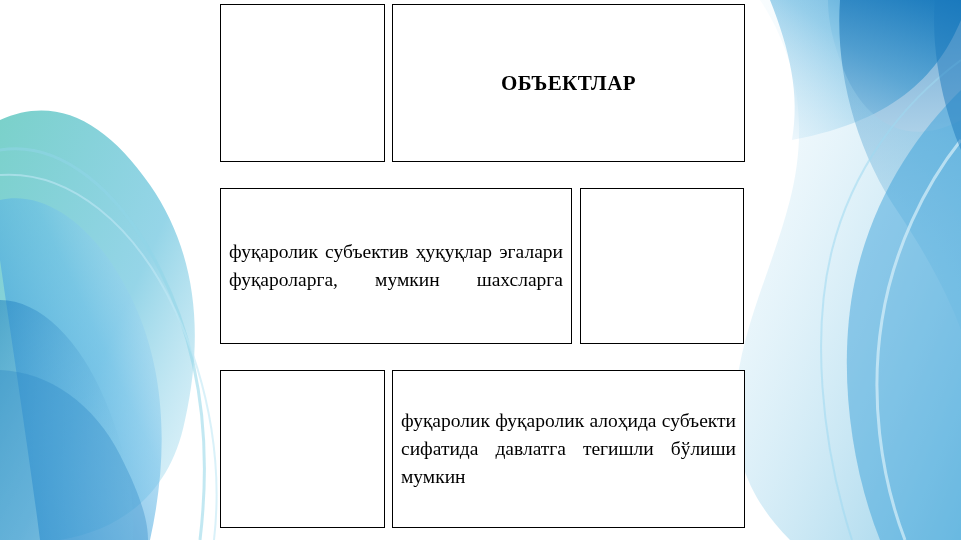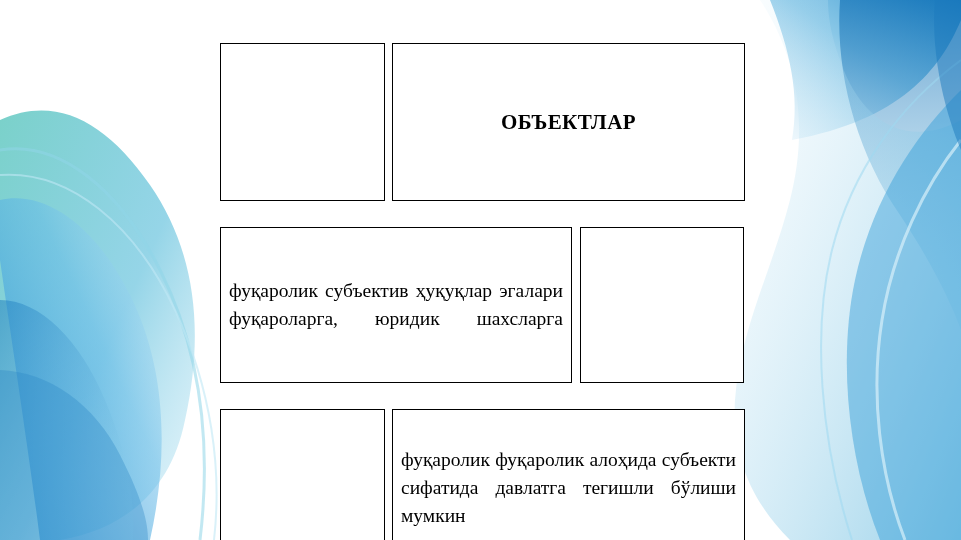--- a/index.html
+++ b/index.html
@@ -23,21 +23,20 @@
     height: 540px;
     pointer-events: none;
   }
 
   
   .slide {
     position: absolute;
     inset: 0;
     width: 961px;
     height: 432px;
-    margin-top: 39px;
   }
 
   .box {
     position: absolute;
     box-sizing: border-box;
     border: 1px solid #000000;
     background: #ffffff;
     display: flex;
     align-items: center;
   }
@@ -134,21 +133,21 @@
 
 <div class="slide">
 
   <div class="box empty" id="box-empty-tl"></div>
 
   <div class="box box-title" id="box-objects">
     <span class="txt">ОБЪЕКТЛАР</span>
   </div>
 
   <div class="box box-para" id="box-text-1">
-    <span class="txt">фуқаролик субъектив ҳуқуқлар эгалари фуқароларга, юридик шахсларга</span>
+    <span class="txt">фуқаролик субъектив ҳуқуқлар эгалари фуқароларга, мумкин шахсларга</span>
   </div>
 
   <div class="box empty" id="box-empty-mr"></div>
 
   <div class="box empty" id="box-empty-bl"></div>
 
   <div class="box box-para" id="box-text-2">
     <span class="txt">фуқаролик фуқаролик алоҳида субъекти сифатида давлатга тегишли бўлиши мумкин</span>
   </div>
 

